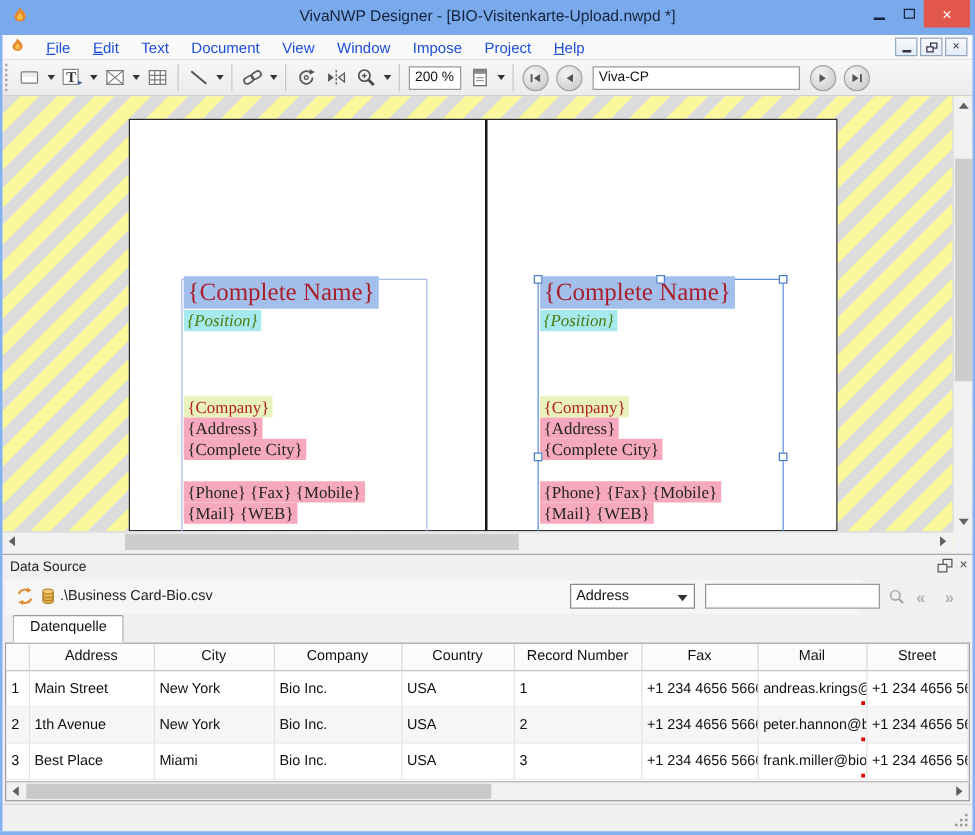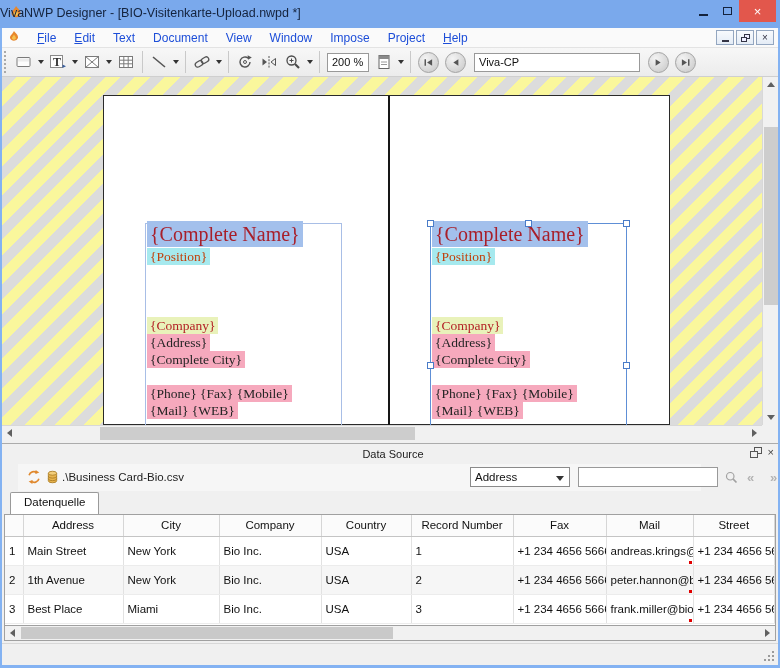--- a/index.html
+++ b/index.html
@@ -4,21 +4,21 @@
 <style>
   * { margin:0; padding:0; box-sizing:border-box; }
   body { background:#888; font-family:"Liberation Sans", sans-serif; }
   #win { position:relative; width:780px; height:668px; background:#f0f0f0; overflow:hidden;
          font-family:"Liberation Sans", sans-serif; user-select:none; }
   .abs { position:absolute; }
 
   
   .titlebar { left:0; top:0; width:780px; height:28px; background:#7aa9ec; }
   .flame { left:7px; top:5px; width:18px; height:18px; }
-  .title-text { left:0; top:6px; width:780px; font-size:12.5px; color:#14233d; }
+  .title-text { left:0; top:6px; width:780px; text-align:center; font-size:12.5px; color:#14233d; }
   .cap-btn { top:0; height:22px; display:flex; align-items:center; justify-content:center; }
   .btn-min { left:691px; width:24px; }
   .btn-max { left:715px; width:24px; }
   .btn-close { left:739px; width:37px; background:#e2574c; color:#fff; font-size:13px; }
   .glyph-minbar { width:9px; height:2px; background:#14233d; margin-top:8px; }
   .glyph-maxbox { width:9px; height:8px; border:1.5px solid #14233d; }
 
   
   .menubar { left:0; top:28px; width:780px; height:20px; background:#fafafa; border-bottom:1px solid #e3e3e3;
              display:flex; align-items:center; }
@@ -58,21 +58,21 @@
   .spine { left:284px; top:0; width:2px; height:330px; background:#161616; }
   .frame { top:127px; width:197px; height:203px; border:1px solid #a8bee6; }
   .frame-left { left:41px; }
   .frame-right { left:326px; border-color:#5e8fd6; }
   .handle { position:absolute; width:7px; height:7px; background:#fff; border:1px solid #4a7cc8; }
   .h-tl { left:-4px; top:-4px; } .h-tc { left:calc(50% - 4px); top:-4px; } .h-tr { right:-4px; top:-4px; }
   .h-ml { left:-4px; top:138px; } .h-mr { right:-4px; top:138px; }
   .field { position:absolute; left:1px; white-space:nowrap; padding:0 3px;
            font-family:"Liberation Serif", serif; }
   .f-name { top:-3px; font-size:20px; line-height:26px; color:#a81f2a; background:#a3c0ec; }
-  .f-pos  { top:24px; font-size:13.5px; line-height:17px; color:#c2410c; background:#a6e9ee; }
+  .f-pos  { top:24px; font-size:13.5px; line-height:17px; font-style:italic; color:#4d7c0f; background:#a6e9ee; }
   .f-comp { top:93px; font-size:13.5px; line-height:17px; color:#b32025; background:#e9f2ba; }
   .f-addr { top:110px; font-size:13.5px; line-height:17px; color:#252525; background:#f6a9bd; }
   .f-city { top:127px; font-size:13.5px; line-height:17px; color:#252525; background:#f6a9bd; }
   .f-phone{ top:161px; font-size:13.5px; line-height:17px; color:#252525; background:#f6a9bd; }
   .f-mail { top:178px; font-size:13.5px; line-height:17px; color:#252525; background:#f6a9bd; }
 
   
   .vscroll { right:0; top:0; width:16px; height:348px; background:#f1f1f1; border-left:1px solid #d8d8d8; }
   .hscroll { left:0; top:348px; width:760px; height:15px; background:#f1f1f1; border-top:1px solid #d8d8d8; }
   .sb-corner { right:0; top:348px; width:16px; height:15px; background:#f1f1f1; }
@@ -80,27 +80,27 @@
   .arr-up   { left:4px; top:5px; border-left:4px solid transparent; border-right:4px solid transparent; border-bottom:5px solid #606060; }
   .arr-down { left:4px; bottom:5px; border-left:4px solid transparent; border-right:4px solid transparent; border-top:5px solid #606060; }
   .arr-left { left:5px; top:3px; border-top:4px solid transparent; border-bottom:4px solid transparent; border-right:5px solid #606060; }
   .arr-right{ right:5px; top:3px; border-top:4px solid transparent; border-bottom:4px solid transparent; border-left:5px solid #606060; }
   .v-thumb { left:1px; top:50px; width:14px; height:178px; background:#cdcdcd; }
   .h-thumb { left:98px; top:1px; width:315px; height:13px; background:#cdcdcd; }
 
   
   .ds { left:2px; top:443px; width:776px; height:198px; background:#f0f0f0; border-top:1px solid #ababab; }
   .ds-title { left:0; top:0; width:776px; height:20px; display:flex; align-items:center; padding-left:6px;
-              font-size:11px; color:#222;justify-content:center; }
+              font-size:11px; color:#222; }
   .ds-title-btns { position:absolute; right:4px; top:3px; display:flex; gap:6px; }
   .ds-float { position:relative; width:12px; height:11px; }
   .ds-float i { position:absolute; width:8px; height:7px; border:1px solid #555; }
   .ds-float i:first-child { right:0; top:0; } .ds-float i:last-child { left:0; bottom:0; background:#f0f0f0; }
   .ds-close { font-size:11px; color:#444; line-height:11px; }
-  .ds-tools { left:16px; top:20px; width:683px; height:27px; background:#f6f6f6; }
+  .ds-tools { left:2px; top:20px; width:683px; height:27px; background:#f6f6f6; }
   .ds-file { left:44px; top:7px; font-size:11.5px; color:#222; }
   .ds-combo { left:452px; top:3px; width:100px; height:20px; background:#fff; border:1px solid #8a8a8a;
               display:flex; align-items:center; font-size:11.5px; padding-left:4px; color:#111; }
   .ds-combo i { position:absolute; right:5px; top:8px; width:0; height:0;
                 border-left:4px solid transparent; border-right:4px solid transparent; border-top:5px solid #333; }
   .ds-search { left:560px; top:3px; width:140px; height:20px; }
   .ds-chevron { top:6px; font-size:13px; font-weight:bold; color:#b3b3b3; }
   .ds-tabs { left:0; top:47px; width:776px; height:23px; display:flex; align-items:flex-end; padding-left:8px; }
   .tab { font-size:11.5px; padding:3px 13px 4px 13px; border:1px solid #9a9a9a; border-bottom:none;
          border-radius:2px 2px 0 0; }

